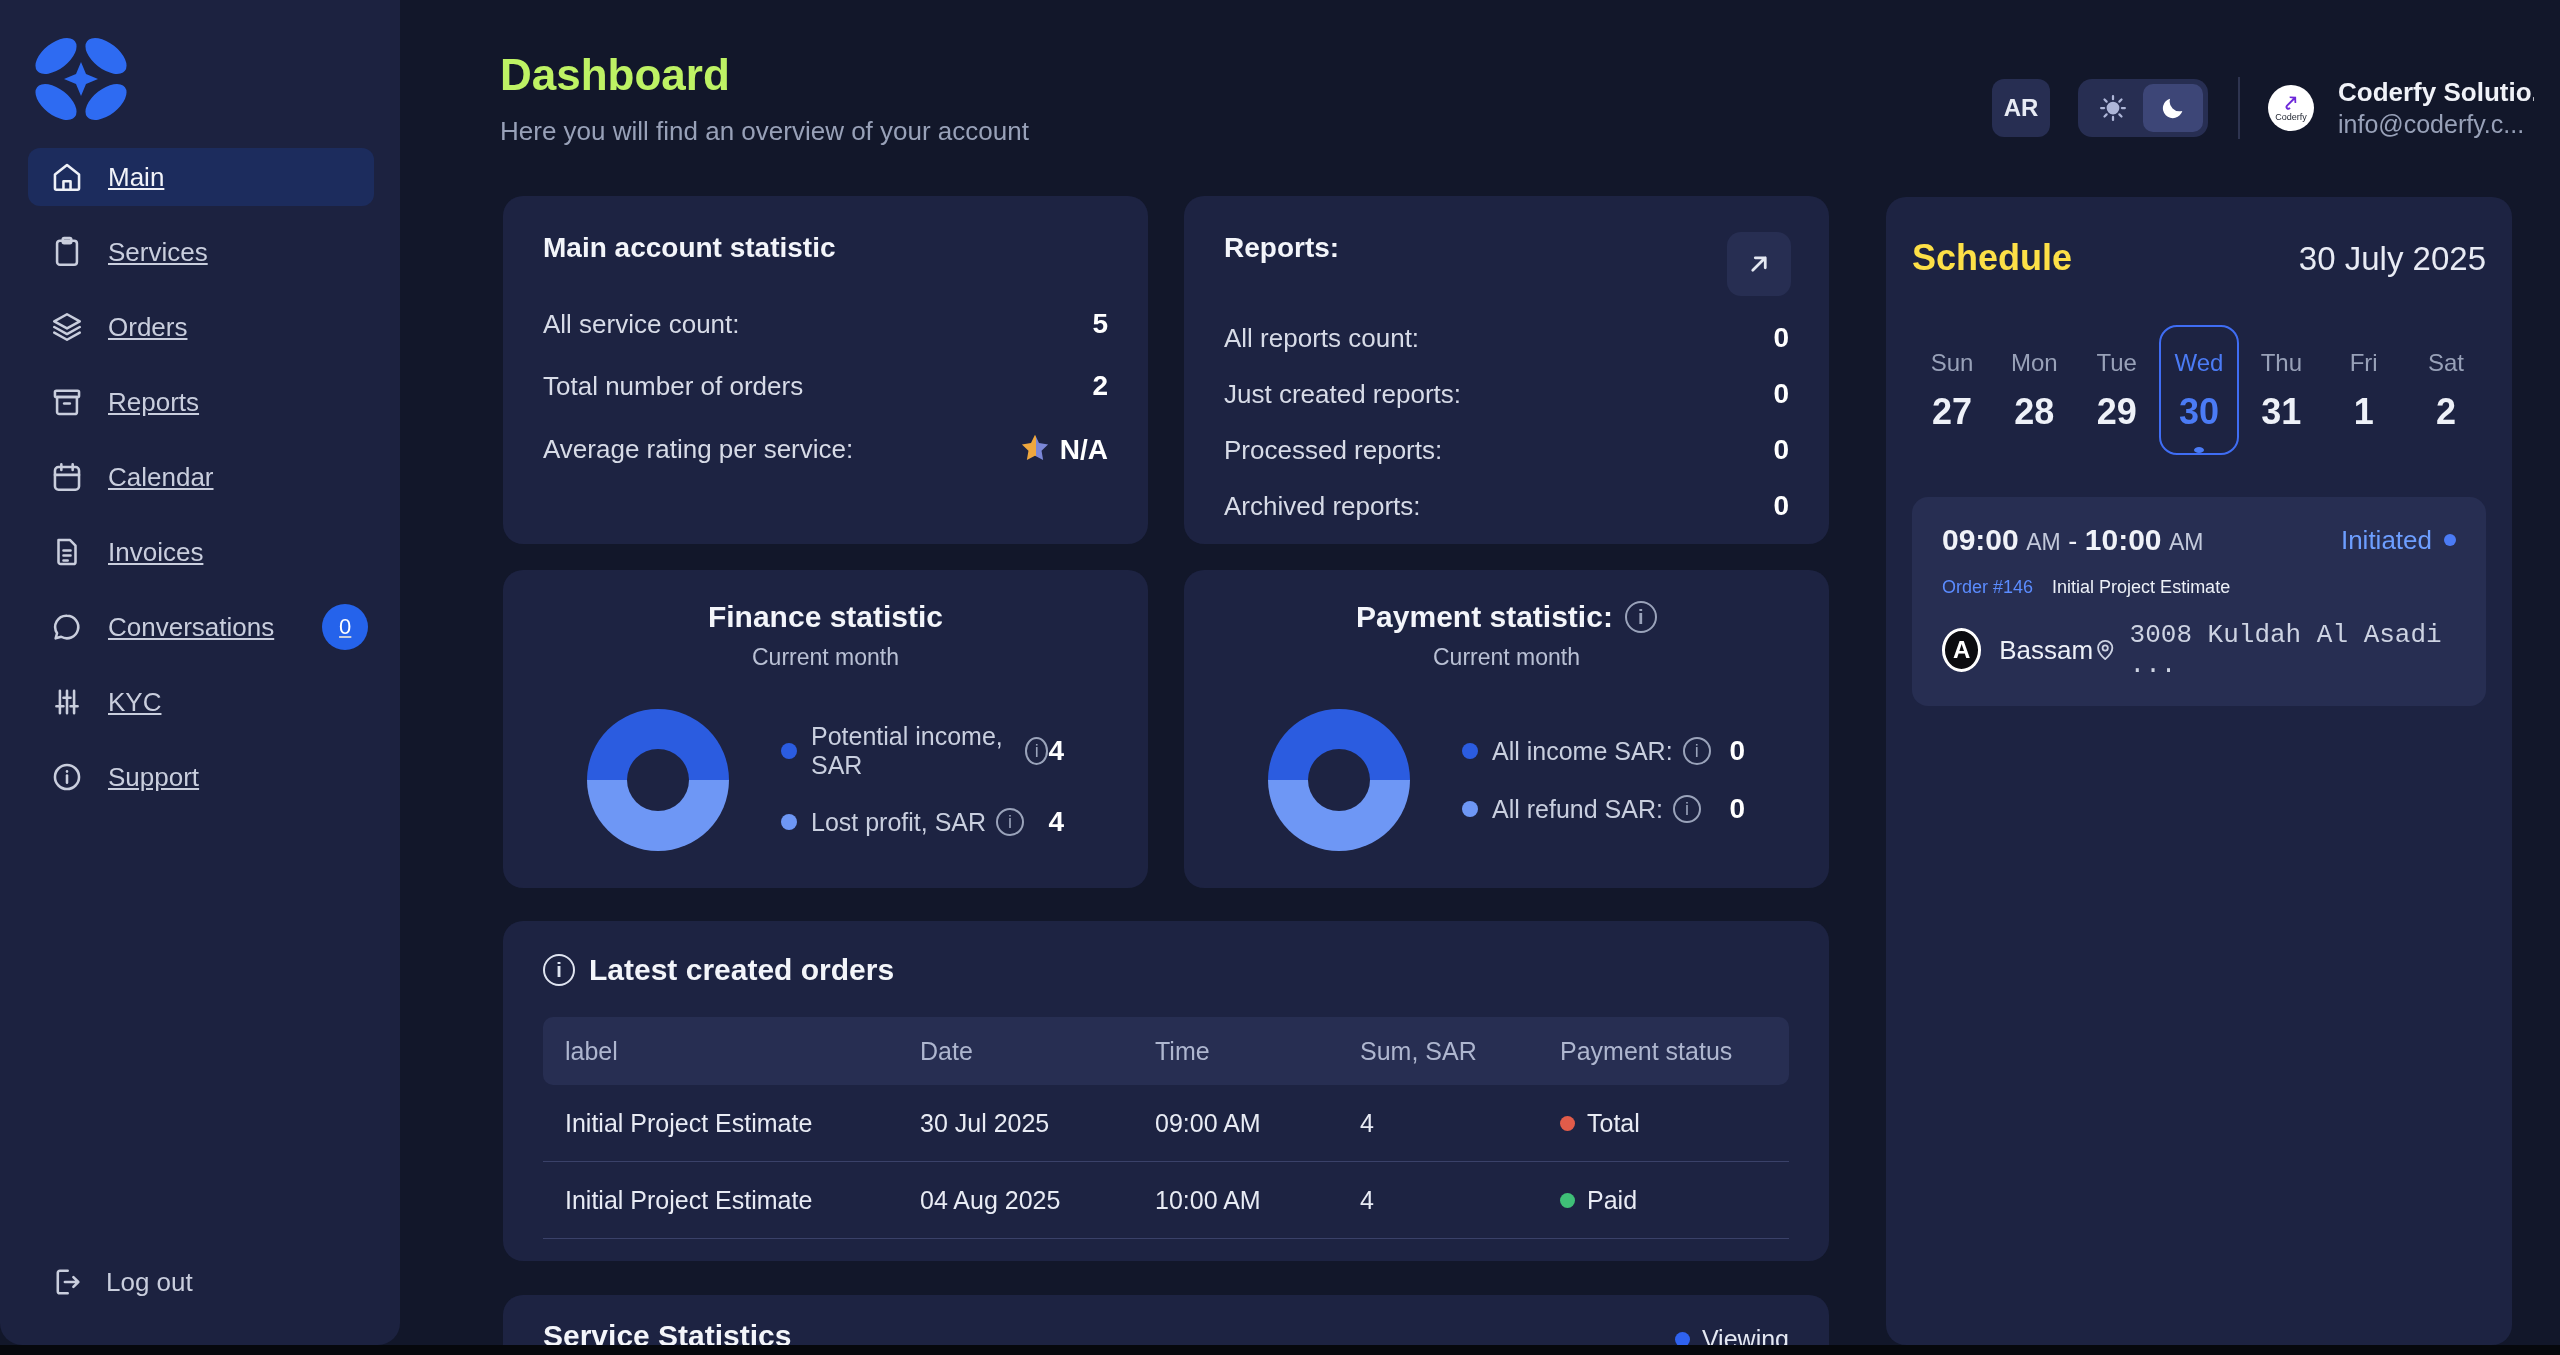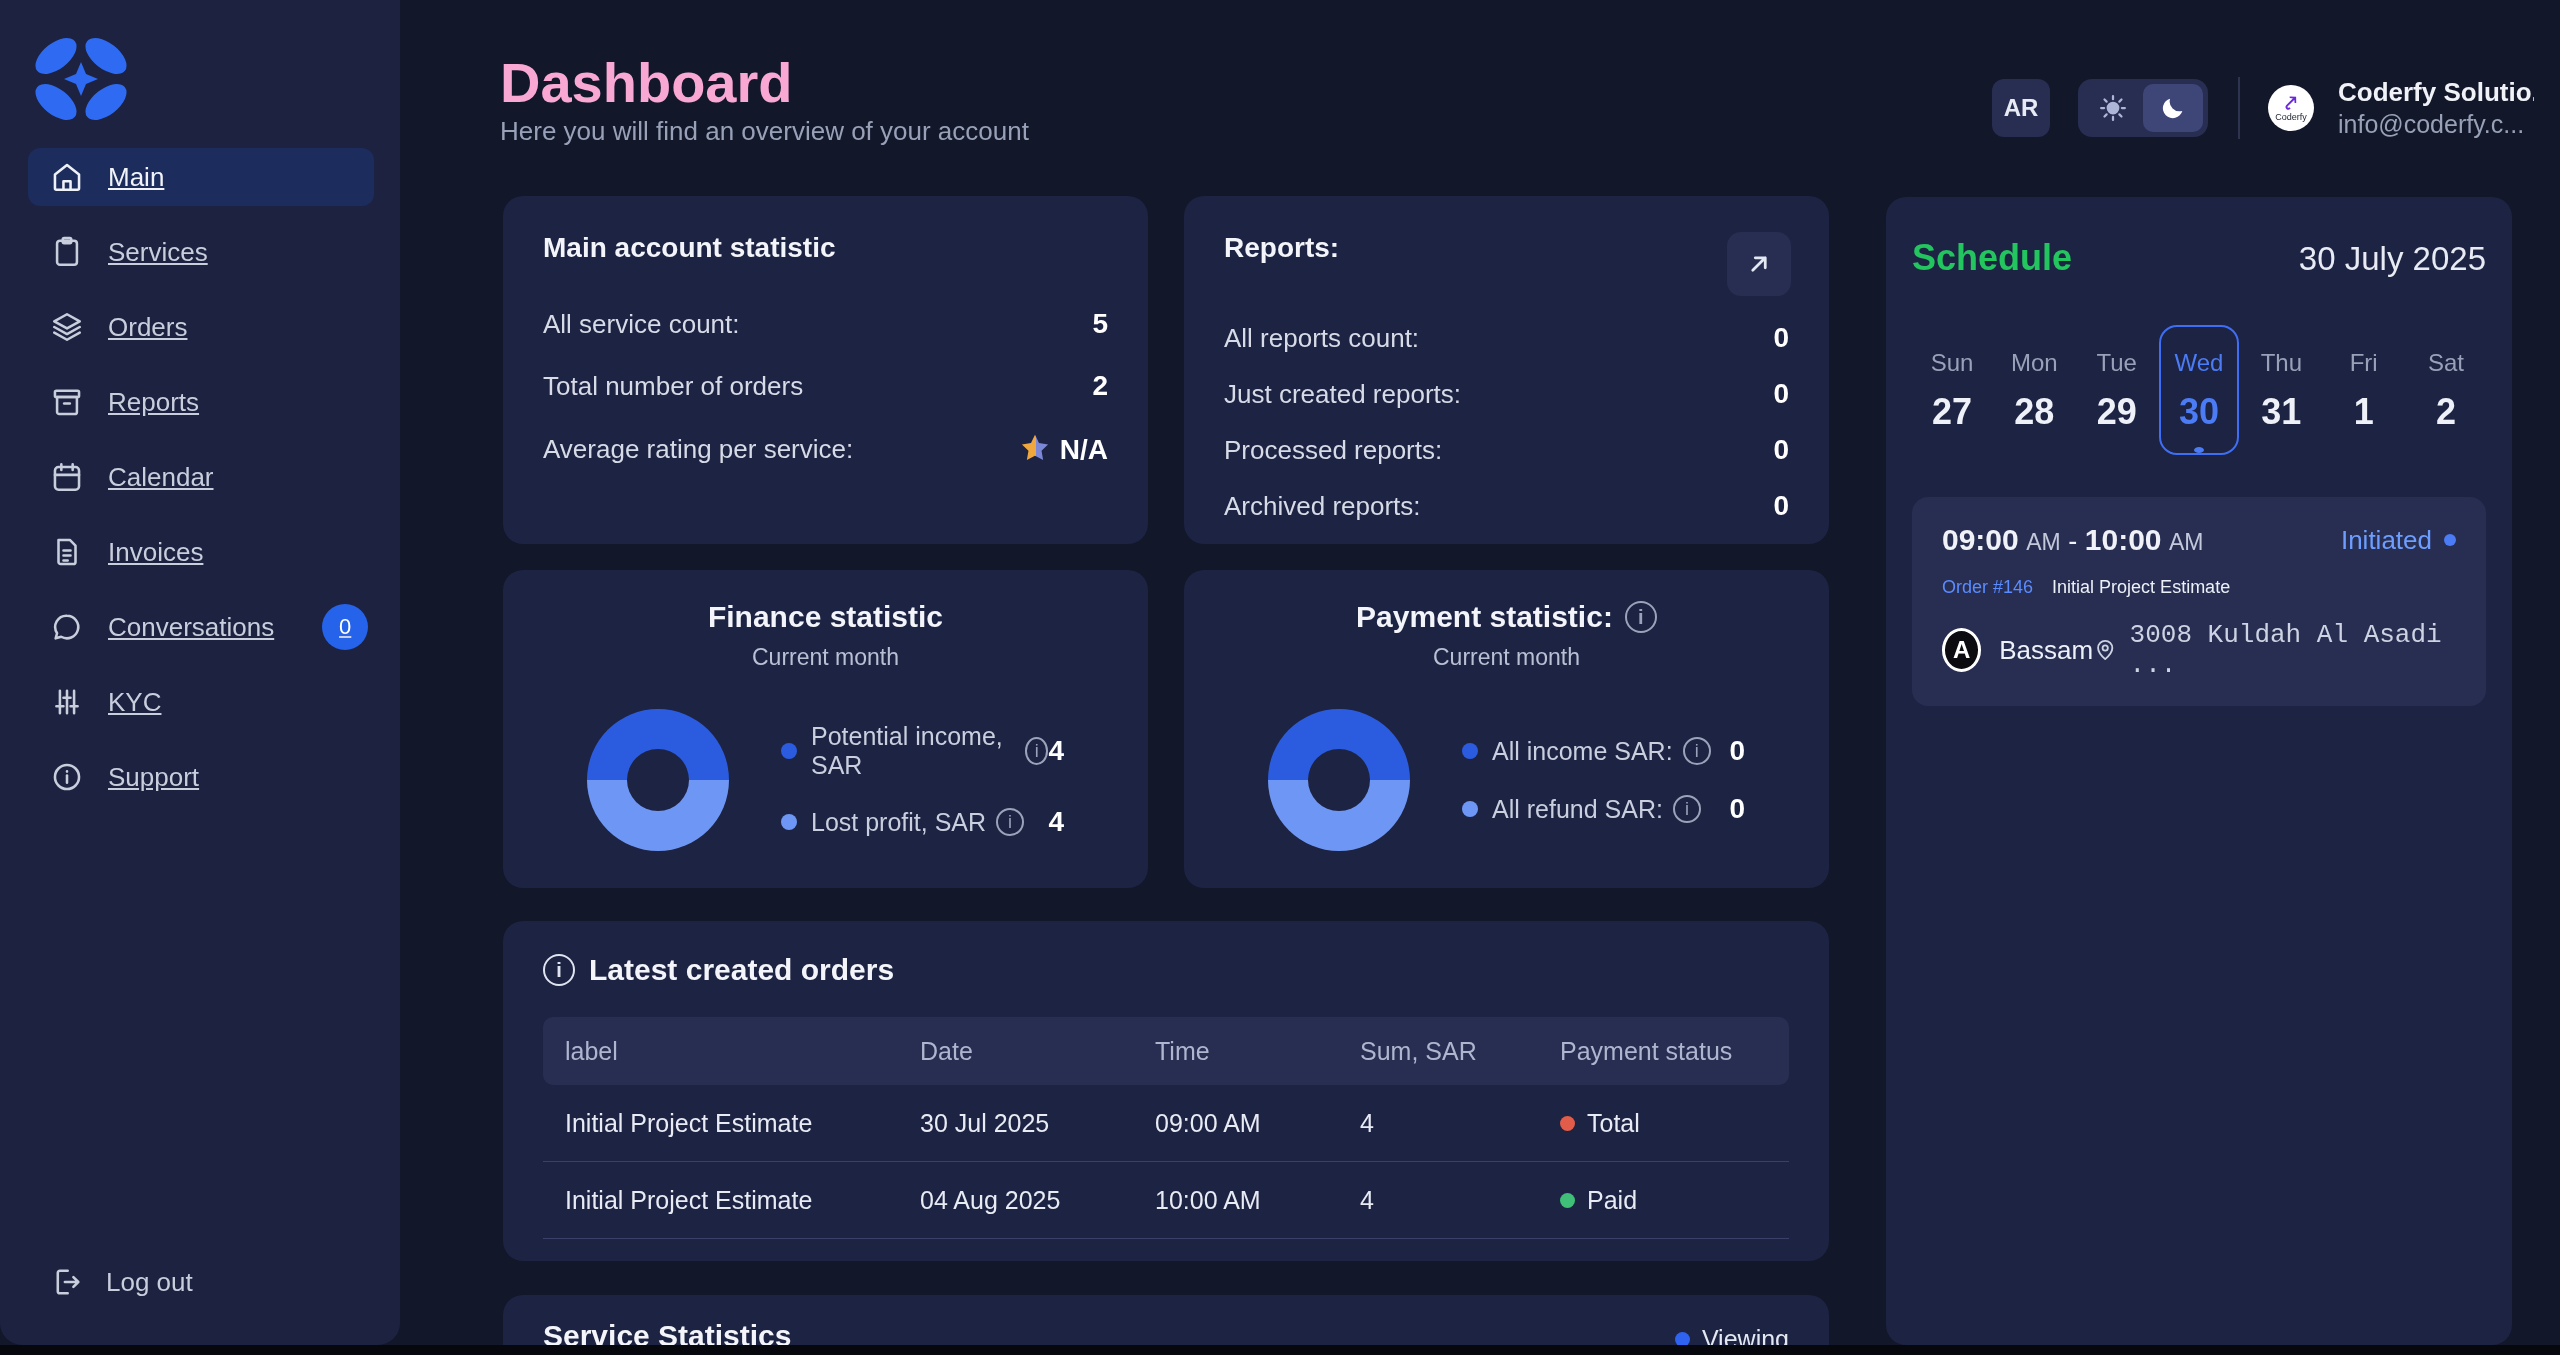--- a/index.html
+++ b/index.html
@@ -16,21 +16,21 @@
               padding:0 22px; border-radius:12px; color:#c9cedd; font-size:26px; cursor:pointer;text-decoration:underline; }
   .nav-item.active { background:#1c2c5d; color:#f1f3f9; }
   .nav-item svg { flex:0 0 auto; }
   .nav-spacer { flex:1; }
   .badge { min-width:46px; height:46px; border-radius:50%; background:#2563eb; color:#fff;
            font-size:22px; display:flex; align-items:center; justify-content:center; }
   .logout { position:absolute; left:50px; bottom:46px; display:flex; align-items:center; gap:22px;
             color:#c9cedd; font-size:26px; cursor:pointer; }
 
   
-  .page-title { position:absolute; left:500px; top:50px; font-size:56px; font-weight:bold; color:#f9a8d4; }
+  .page-title { position:absolute; left:500px; top:50px; font-size:44px; font-weight:bold; color:#bef264; }
   .page-subtitle { position:absolute; left:500px; top:116px; font-size:26px; color:#98a1b8; }
   .header-right { position:absolute; top:77px; right:26px; display:flex; align-items:center; }
   .lang-btn { width:58px; height:58px; border-radius:12px; background:#272e52; color:#e8ebf4;
               font-size:24px; font-weight:bold; display:flex; align-items:center; justify-content:center; cursor:pointer; }
   .theme-toggle { margin-left:28px; width:130px; height:58px; border-radius:14px; background:#272e52;
                   display:flex; align-items:center; padding:5px; }
   .theme-seg { width:60px; height:48px; border-radius:10px; display:flex; align-items:center; justify-content:center; cursor:pointer; }
   .theme-seg.active { background:#3d4677; }
   .hdr-divider { width:2px; height:62px; background:#2e3450; margin:0 28px 0 30px; }
   .avatar { width:46px; height:46px; border-radius:50%; background:#ffffff; display:flex; flex-direction:column;
@@ -82,21 +82,21 @@
   .status { display:flex !important; align-items:center; gap:12px; }
   .sdot { width:15px; height:15px; border-radius:50%; }
   .sdot.red { background:#e25c4a; } .sdot.green { background:#3fbf77; }
 
   .svc-head { display:flex; align-items:flex-start; justify-content:space-between; }
   .svc-legend { display:flex; align-items:center; gap:12px; font-size:25px; color:#e4e8f2; margin-top:6px; }
   .svc-legend .dot { width:15px; height:15px; border-radius:50%; background:#2f62ef; }
 
   
   .sch-head { display:flex; align-items:baseline; justify-content:space-between; }
-  .sch-title { font-size:36px; font-weight:bold; color:#22c55e; }
+  .sch-title { font-size:36px; font-weight:bold; color:#fde047; }
   .sch-date { font-size:33px; color:#e8ebf4; }
   .week { display:flex; justify-content:space-between; margin-top:46px; }
   .day { width:80px; height:130px; border-radius:18px; display:flex; flex-direction:column; align-items:center;
          padding-top:22px; cursor:pointer; border:2px solid transparent; }
   .day .dname { font-size:24px; color:#98a1b8; }
   .day .dnum { font-size:36px; font-weight:bold; color:#eef1f8; margin-top:14px; }
   .day.selected { border-color:#3f6df4; }
   .day.selected .dname, .day.selected .dnum { color:#4b7bf5; }
   .day .ddot { width:10px; height:10px; border-radius:50%; background:#4b7bf5; margin-top:14px; visibility:hidden; }
   .day.selected .ddot { visibility:visible; }

